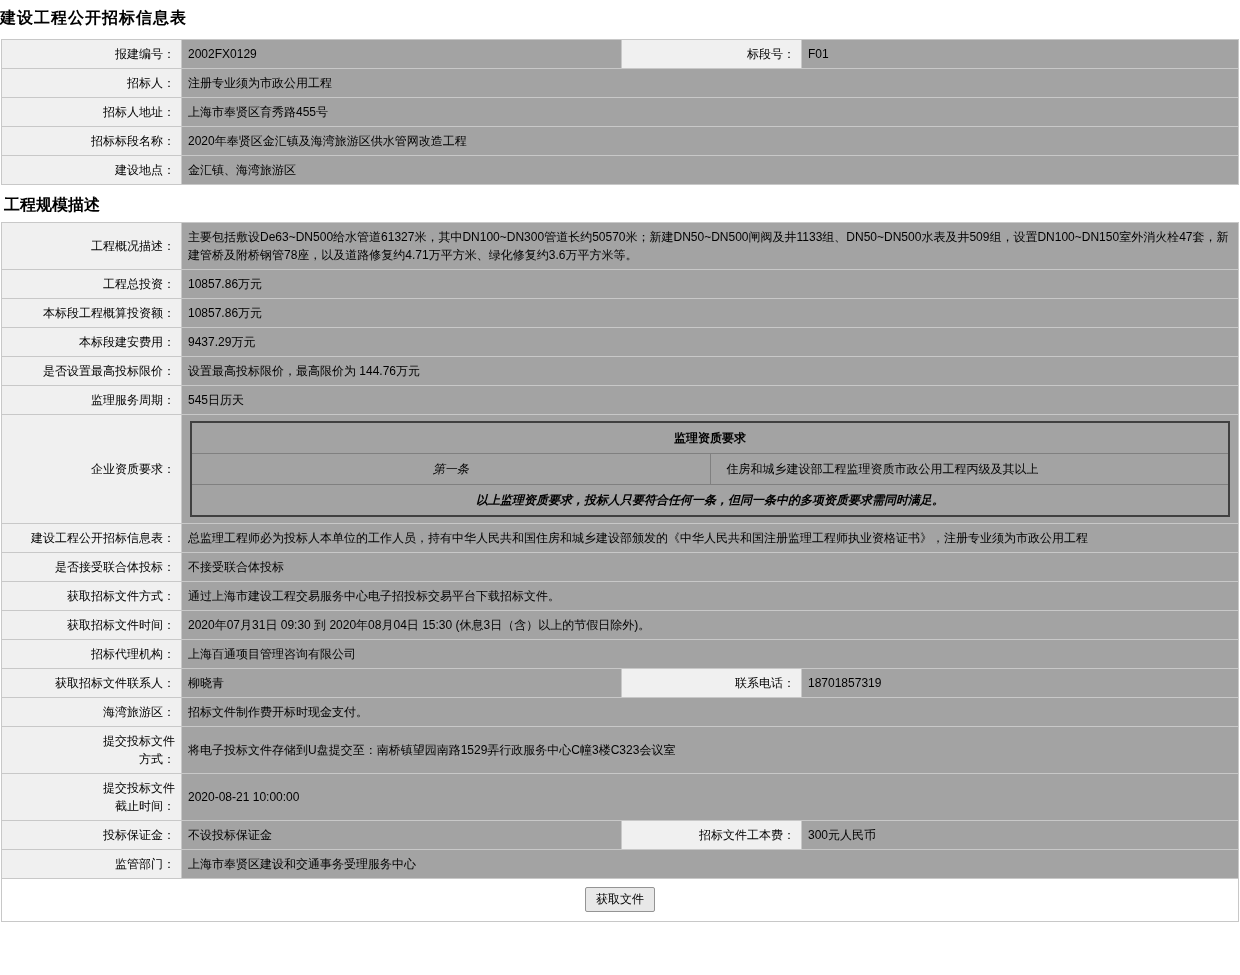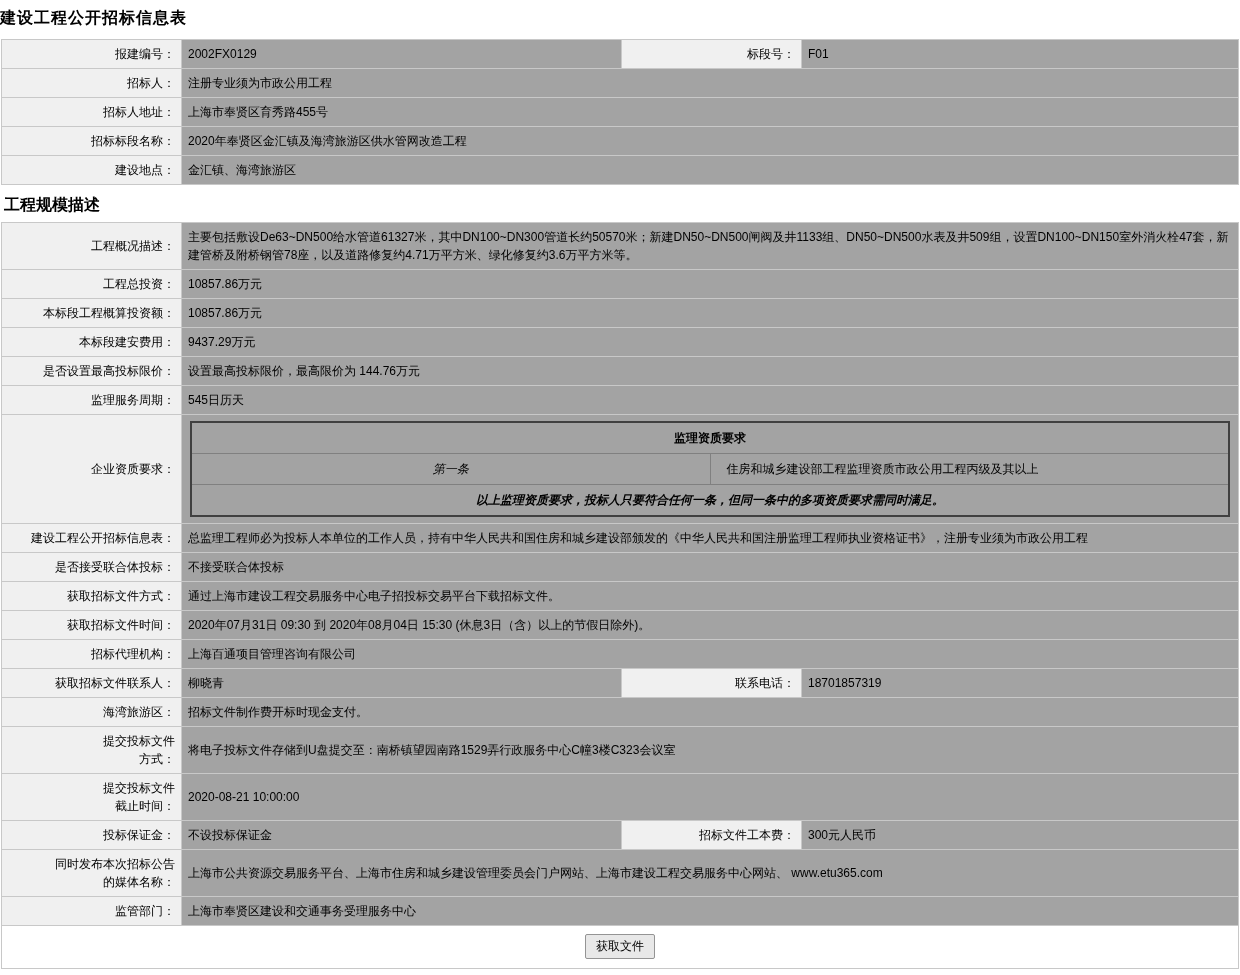--- a/index.html
+++ b/index.html
@@ -242,27 +242,20 @@
       </tr>
 
       <tr>
         <td class="lbl">投标保证金：</td>
         <td class="val">不设投标保证金</td>
         <td class="lbl">招标文件工本费：</td>
         <td class="val">300元人民币</td>
       </tr>
 
       <tr>
-        <td class="lbl wrap2">
-          <span>同时发布本次招标公告</span><br>
-          <span>的媒体名称：</span>
-        </td>
-        <td class="val" colspan="3">上海市公共资源交易服务平台、上海市住房和城乡建设管理委员会门户网站、上海市建设工程交易服务中心网站、 www.etu365.com</td>
-      </tr>
-      <tr>
         <td class="lbl">监管部门：</td>
         <td class="val" colspan="3">上海市奉贤区建设和交通事务受理服务中心</td>
       </tr>
     </tbody>
   </table>
 
   <div class="btn-row">
     <button class="btn" type="button">获取文件</button>
   </div>
 

